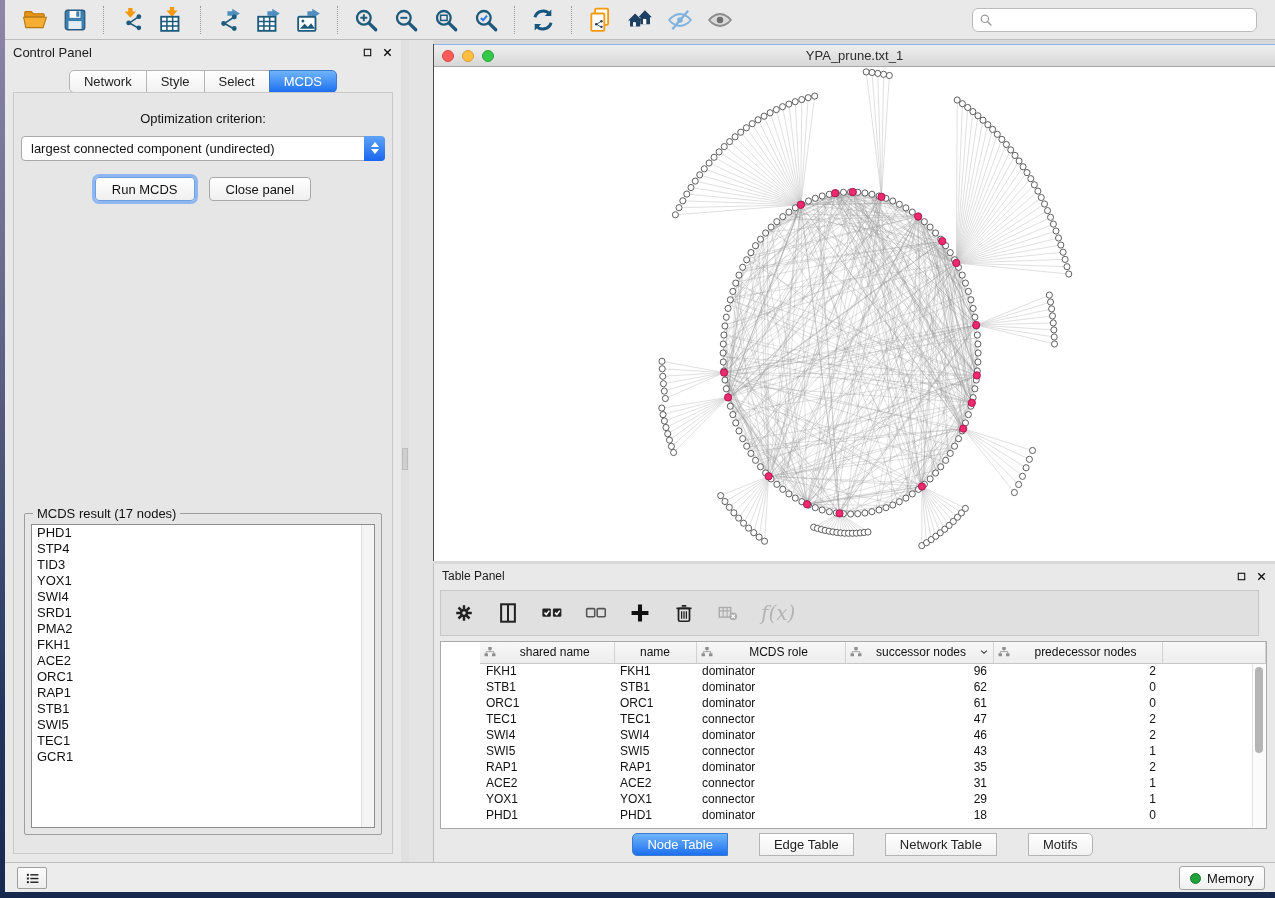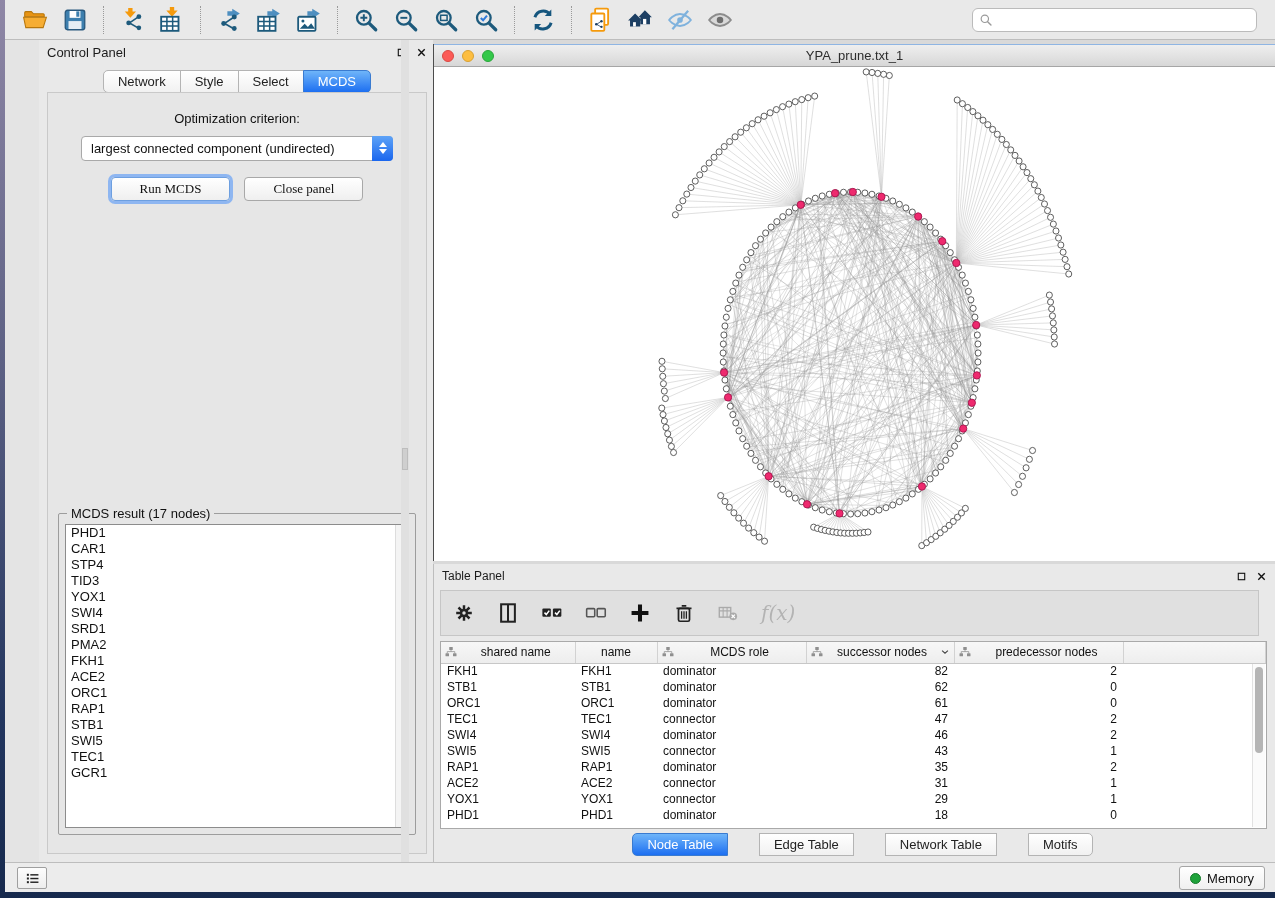--- a/index.html
+++ b/index.html
@@ -19,45 +19,45 @@
   .tb-spacer { flex:1; }
   .search-box { width:285px; height:24px; background:#fff; border:1px solid #bbb; border-radius:6px;
     display:flex; align-items:center; padding:0 6px; margin-right:8px; }
   .search-box svg { width:14px; height:14px; margin-right:5px; }
   .search-box input { border:none; outline:none; flex:1; font-size:12px; font-family:"Liberation Sans",sans-serif; background:transparent; }
 
   
   .main { position:absolute; left:0; top:40px; right:0; bottom:30px; background:#e4e4e4; }
 
   
-  .control-panel { position:absolute; left:0; top:0; width:396px; height:100%; background:#e9e9e9;margin-left:34px; }
+  .control-panel { position:absolute; left:0; top:0; width:396px; height:100%; background:#e9e9e9; }
   .panel-header { height:24px; display:flex; align-items:center; padding:0 8px; }
   .panel-title { font-size:13px; color:#1c1c1c; }
   .panel-hdr-icons { margin-left:auto; display:flex; gap:9px; align-items:center; }
   .panel-hdr-icons svg { width:11px; height:11px; }
   .ctrl-tabs { display:flex; justify-content:center; margin-top:6px; }
   .seg-tab { font-size:13px; color:#222; background:linear-gradient(#ffffff,#f1f1f1); border:1px solid #b4b4b4;
     padding:3px 14px; margin-left:-1px; cursor:default; }
   .seg-tab:first-child { border-radius:5px 0 0 5px; margin-left:0; }
   .seg-tab:last-child { border-radius:0 5px 5px 0; }
   .seg-tab.active { background:linear-gradient(#6fb5f9,#1d6ff1); color:#fff; border-color:#3a7bd0; }
   .ctrl-content { position:absolute; left:8px; right:8px; top:52px; bottom:8px;
     background:#e6e6e6; border:1px solid #c9c9c9; }
   .opt-label { text-align:center; font-size:13px; color:#111; margin-top:18px; }
-  .opt-select { position:relative; margin:10px auto 0; width:312px; height:25px; background:#fff;
+  .opt-select { position:relative; margin:10px auto 0; width:364px; height:25px; background:#fff;
     border:1px solid #a9a9a9; border-radius:4px; display:flex; align-items:center; cursor:default; }
   .opt-select .sel-text { font-size:13px; color:#111; padding-left:9px; flex:1; white-space:nowrap; }
   .sel-stepper { width:21px; height:25px; margin:-1px -1px 0 0; border-radius:0 4px 4px 0;
     background:linear-gradient(#5ea3f7,#1a66ee); display:flex; flex-direction:column; align-items:center; justify-content:center; gap:2px; }
   .sel-stepper i { width:0; height:0; border-left:4px solid transparent; border-right:4px solid transparent; display:block; }
   .sel-up { border-bottom:5px solid #fff; }
   .sel-down { border-top:5px solid #fff; }
   .btn-row { display:flex; justify-content:center; gap:14px; margin-top:16px; }
   .mac-btn { font-size:13px; color:#111; background:linear-gradient(#ffffff,#efefef); border:1px solid #a8a8a8;
-    border-radius:4px; padding:3px 28px; height:24px; cursor:default; font-family:Liberation Serif, serif; }
+    border-radius:4px; padding:3px 16px; height:24px; cursor:default; font-family:Liberation Sans, sans-serif; }
   .mac-btn.focus-ring { box-shadow:0 0 0 3px rgba(95,156,248,.65); border-color:#6d9fe0; }
 
   .mcds-fieldset { position:absolute; left:10px; right:10px; top:420px; bottom:18px;
     border:1px solid #9d9d9d; border-radius:2px; background:#e6e6e6; }
   .mcds-legend { position:absolute; top:-8px; left:8px; background:#e6e6e6; padding:0 4px; font-size:13px; color:#111; }
   .mcds-list { position:absolute; left:6px; right:6px; top:10px; bottom:6px; background:#fff;
     border:1px solid #8c8c8c; overflow:hidden; }
   .mcds-list .scroll-track { position:absolute; right:0; top:0; bottom:0; width:13px; background:#f4f4f4; border-left:1px solid #ddd; }
   .mcds-item { font-size:13px; color:#111; line-height:16px; padding-left:5px; }
 
@@ -79,21 +79,21 @@
   .net-canvas { position:absolute; left:0; top:23px; right:0; bottom:0; background:#fff; }
   .net-canvas svg { width:100%; height:100%; display:block; }
 
   
   .table-panel { position:absolute; left:0; top:524px; right:0; bottom:0; background:#e9e9e9; border-left:1px solid #bdbdbd; }
   .tp-toolbar { position:absolute; left:6px; right:16px; top:26px; height:46px; background:#e0e0e0;
     border:1px solid #c6c6c6; display:flex; align-items:center; padding:9px 12px; gap:22px; }
   .tp-btn { display:flex; align-items:center; justify-content:center; cursor:default; }
   .tp-btn svg { width:22px; height:22px; }
   .tp-fx { font-family:"DejaVu Serif", serif; font-style:italic; font-size:20px; color:#b3b3b3; }
-  .tp-table-wrap { position:absolute; left:6px; right:8px; top:77px; height:188px; background:#fff; border:1px solid #a9a9a9; overflow:hidden; }
+  .tp-table-wrap { position:absolute; left:6px; right:8px; top:77px; height:188px; background:#fff; border:1px solid #a9a9a9; overflow:hidden;padding-left:39px; }
   table.data { border-collapse:collapse; width:100%; table-layout:fixed; }
   table.data th { height:21px; background:linear-gradient(#f7f7f7,#ededed); border-right:1px solid #d2d2d2; border-bottom:1px solid #c7c7c7;
     font-size:12px; font-weight:normal; color:#111; padding:0 4px; }
   .th-inner { display:flex; align-items:center; }
   .th-inner svg.attr { width:12px; height:12px; margin-right:4px; flex:none; }
   .th-inner .th-label { flex:1; text-align:center; white-space:nowrap; overflow:hidden; }
   .th-inner svg.sort { width:10px; height:10px; margin-left:2px; flex:none; }
   table.data td { height:16px; font-size:12px; color:#111; padding:0 6px; white-space:nowrap; overflow:hidden; }
   td.num { text-align:right; padding-right:14px; }
   .tbl-scroll { position:absolute; top:22px; bottom:1px; right:1px; width:13px; background:#fbfbfb; border-left:1px solid #e2e2e2; }
@@ -304,21 +304,20 @@
             </span>
         </div>
         <div class="btn-row">
           <button class="mac-btn focus-ring">Run MCDS</button>
           <button class="mac-btn">Close panel</button>
         </div>
         <div class="mcds-fieldset">
           <span class="mcds-legend">MCDS result (17 nodes)</span>
           <div class="mcds-list" id="mcds-list">
             <div class="mcds-item">PHD1</div>
-              <div class="mcds-item">CAR1</div>
               <div class="mcds-item">STP4</div>
               <div class="mcds-item">TID3</div>
               <div class="mcds-item">YOX1</div>
               <div class="mcds-item">SWI4</div>
               <div class="mcds-item">SRD1</div>
               <div class="mcds-item">PMA2</div>
               <div class="mcds-item">FKH1</div>
               <div class="mcds-item">ACE2</div>
               <div class="mcds-item">ORC1</div>
               <div class="mcds-item">RAP1</div>
@@ -1309,21 +1308,21 @@
                     </div>
                   </th>
                   <th></th>
                 </tr>
               </thead>
             <tbody id="tbl-body">
                 <tr>
                   <td>FKH1</td>
                   <td>FKH1</td>
                   <td>dominator</td>
-                  <td class="num">82</td>
+                  <td class="num">96</td>
                   <td class="num">2</td>
                   <td></td>
                 </tr>
                 <tr>
                   <td>STB1</td>
                   <td>STB1</td>
                   <td>dominator</td>
                   <td class="num">62</td>
                   <td class="num">0</td>
                   <td></td>

